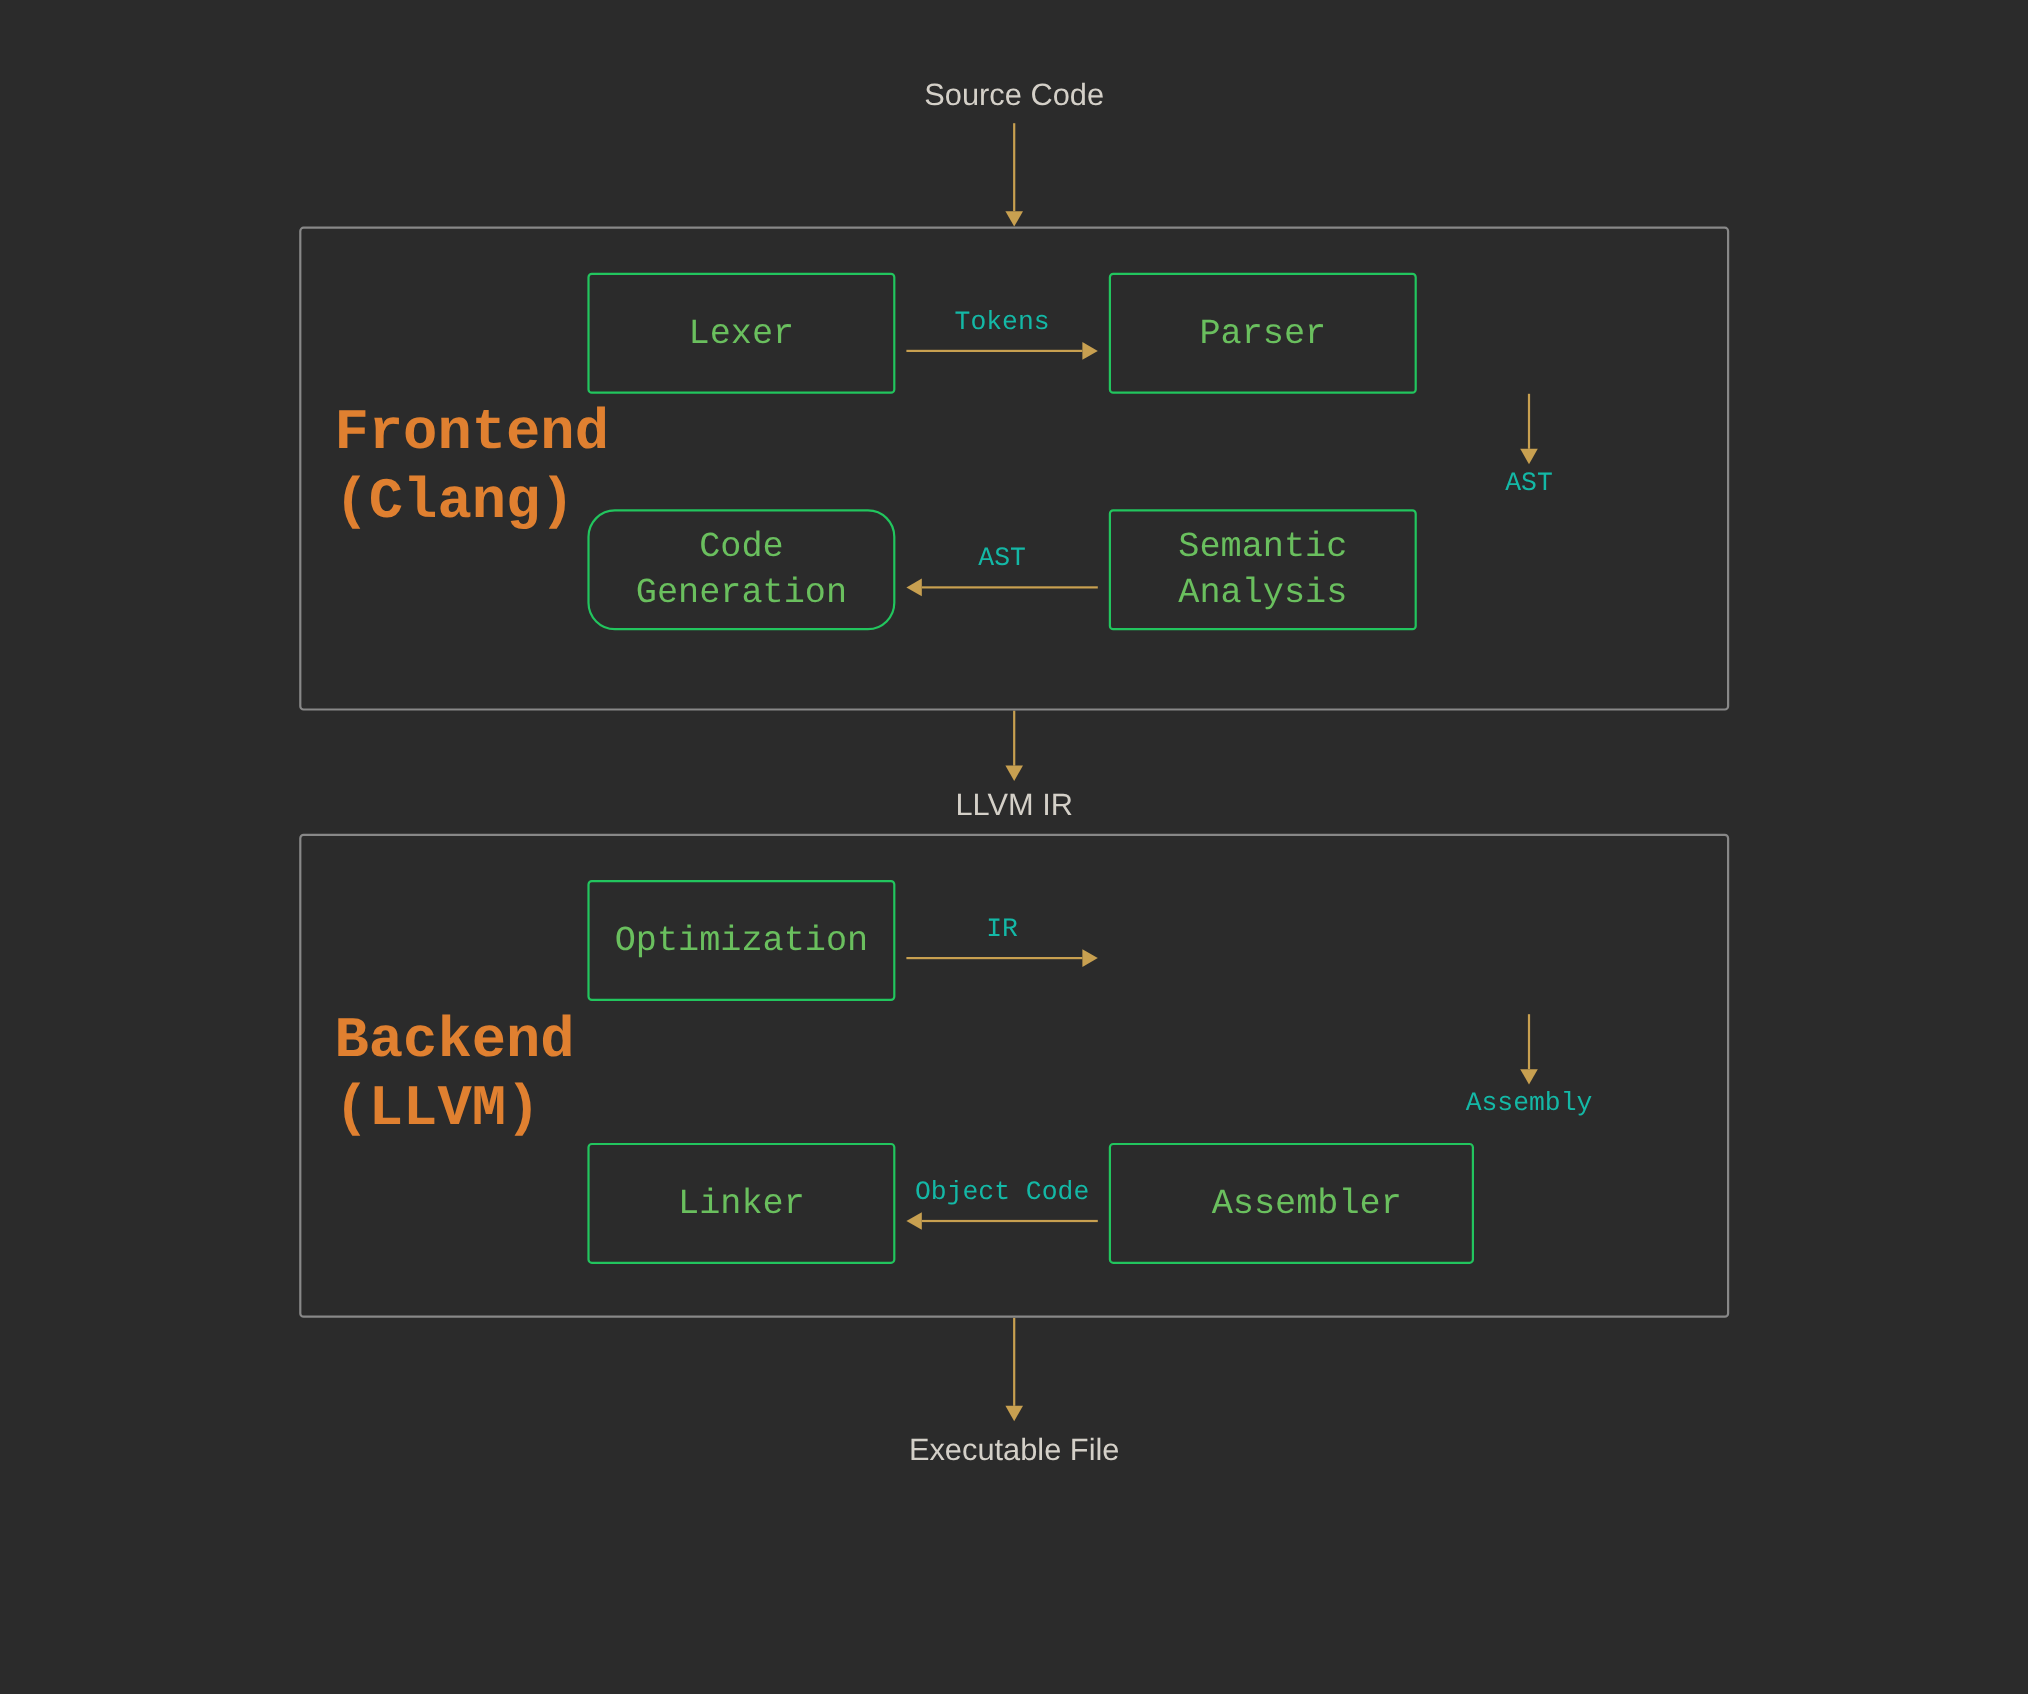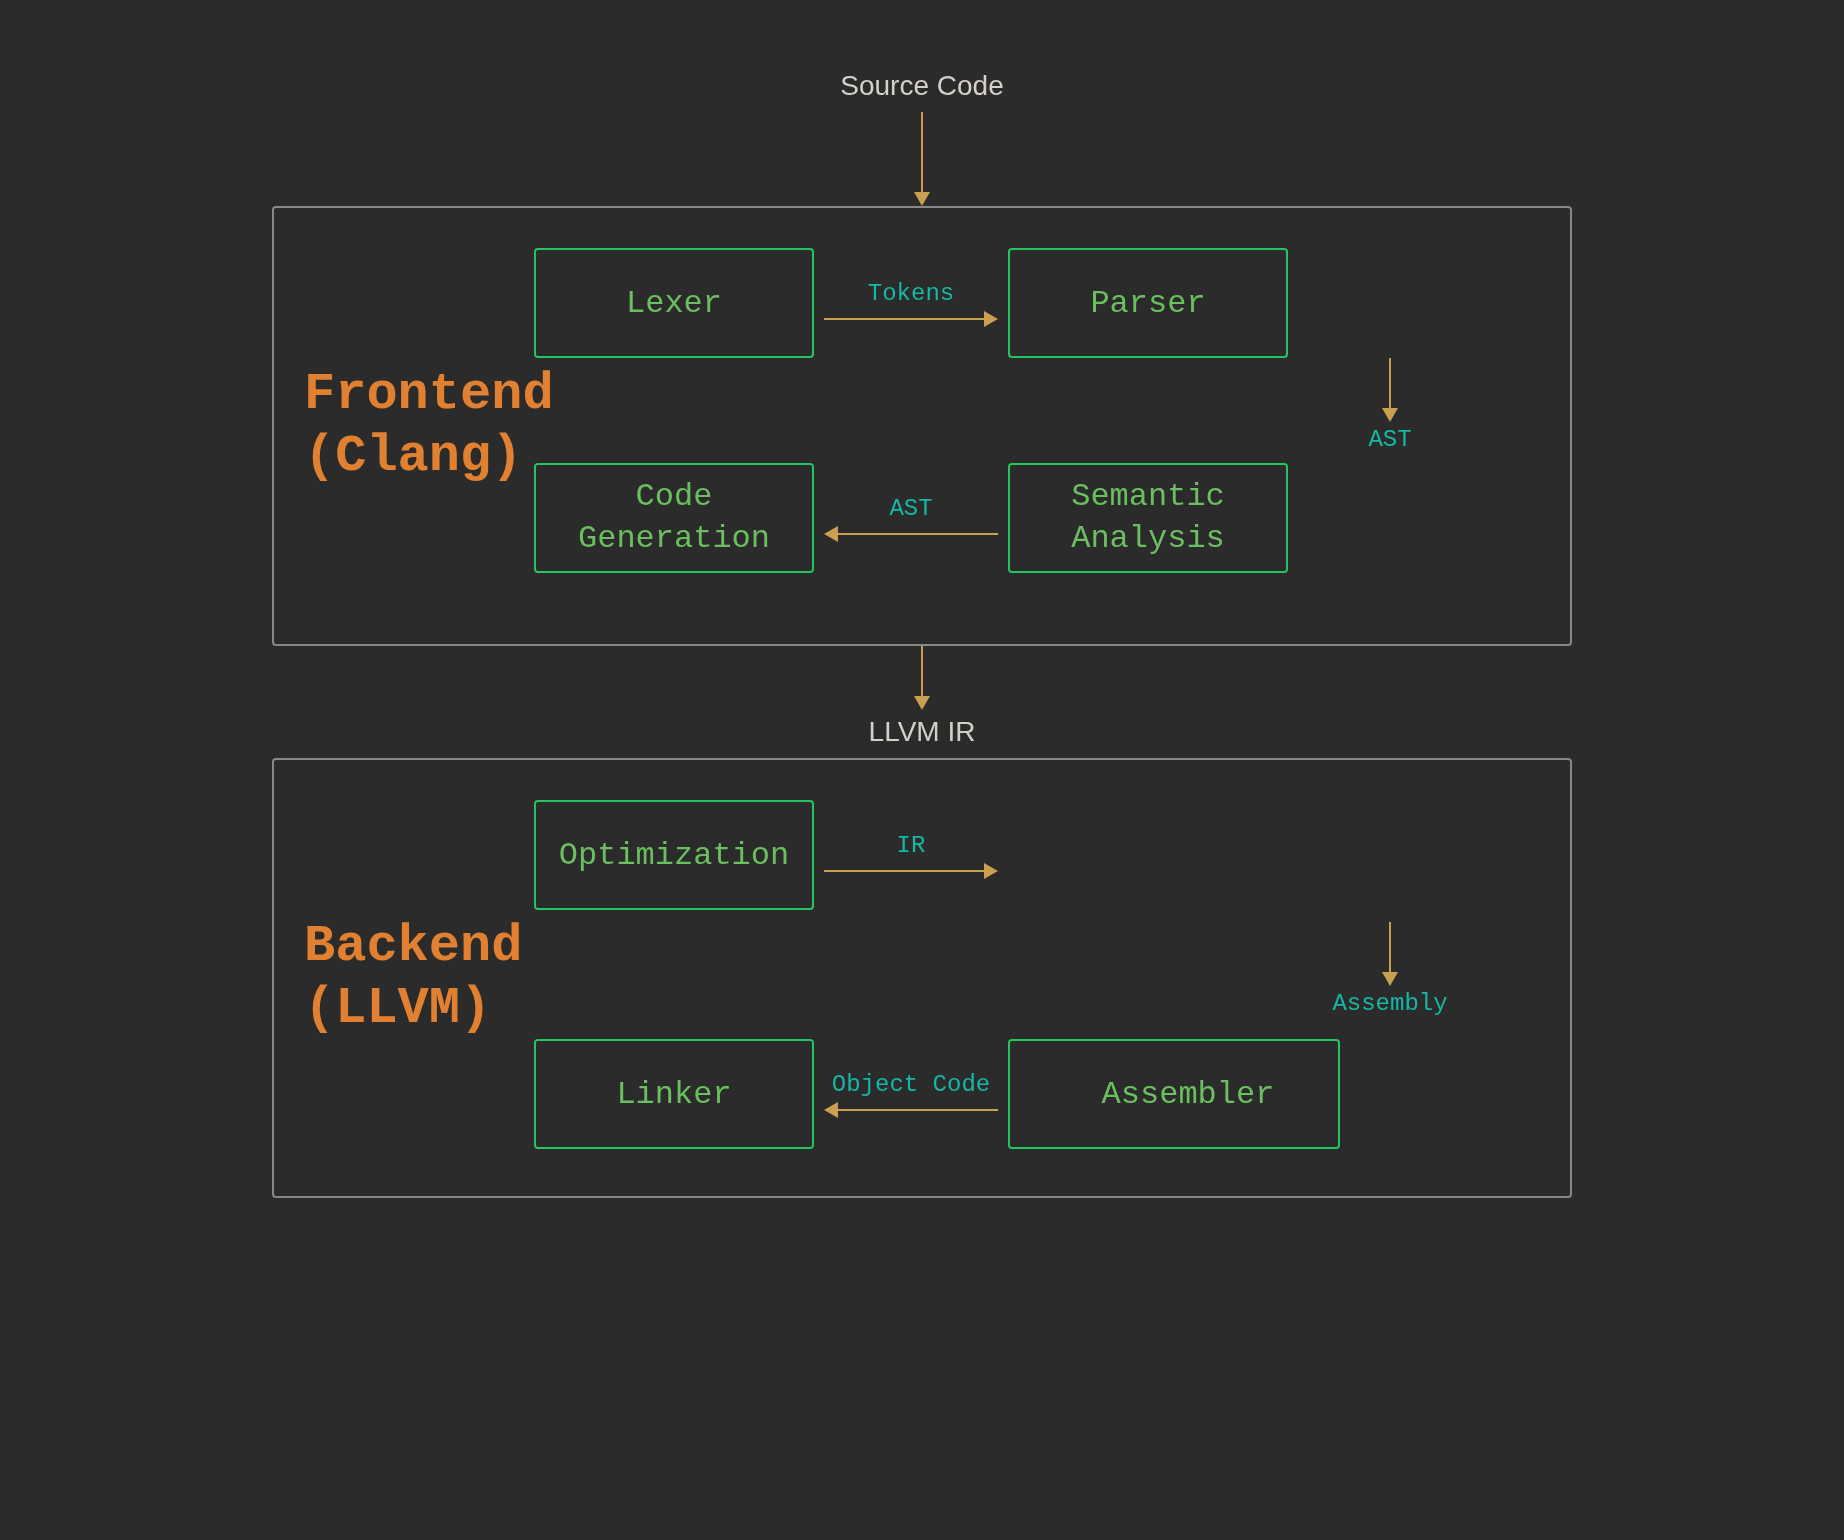--- a/index.html
+++ b/index.html
@@ -202,21 +202,21 @@
         <div style="width: 280px; display:flex; flex-direction:column; align-items:center;">
           <div class="arrow-down">
             <div class="arrow-line" style="height: 50px;"></div>
             <div class="arrow-head"></div>
           </div>
           <span class="arrow-label" style="margin-top: 4px; margin-right: 0px; position: static;">AST</span>
         </div>
       </div>
 
       <div class="row" style="margin-top: 10px;">
-        <div class="node-box" style="width: 280px; height: 110px; line-height:1.3;">
+        <div class="node-box" style="width: 280px; height: 110px; line-height:1.3;border-radius:25px;">
           <span>Code
 Generation</span>
         </div>
         <div style="display:flex; flex-direction:column; align-items:center; margin: 0 10px;">
           <span class="arrow-label" style="margin-bottom:4px;">AST</span>
           <div class="arrow-left">
             <div class="arrow-head"></div>
             <div class="arrow-line" style="width: 160px;"></div>
           </div>
         </div>
@@ -274,14 +274,21 @@
             <div class="arrow-line" style="width: 160px;"></div>
           </div>
         </div>
         <div class="node-box" style="width: 332px; height: 110px; padding-left: 28px;">
           <span>Assembler</span>
         </div>
       </div>
     </div>
   </div>
 
+  <div class="bottom-arrow-container">
+    <div class="arrow-down">
+      <div class="arrow-line" style="height: 80px;"></div>
+      <div class="arrow-head"></div>
+    </div>
+    <span class="label-text executable-label">Executable File</span>
+  </div>
 
 </div>
 
 </body></html>

